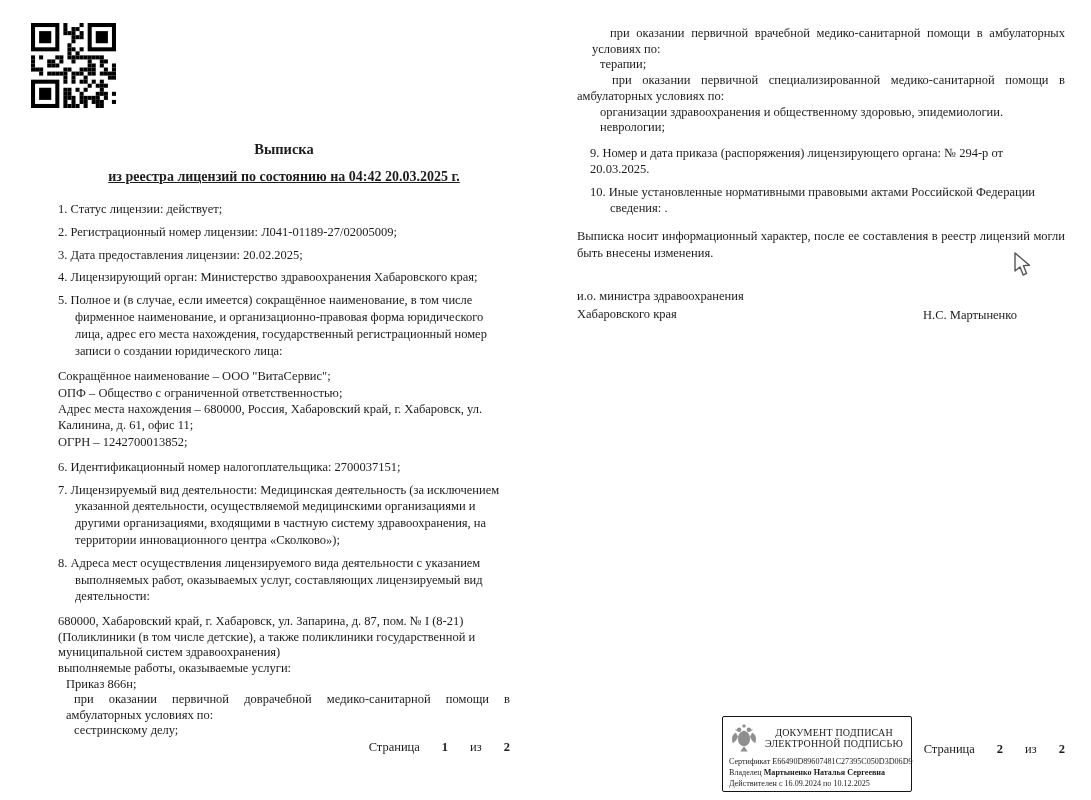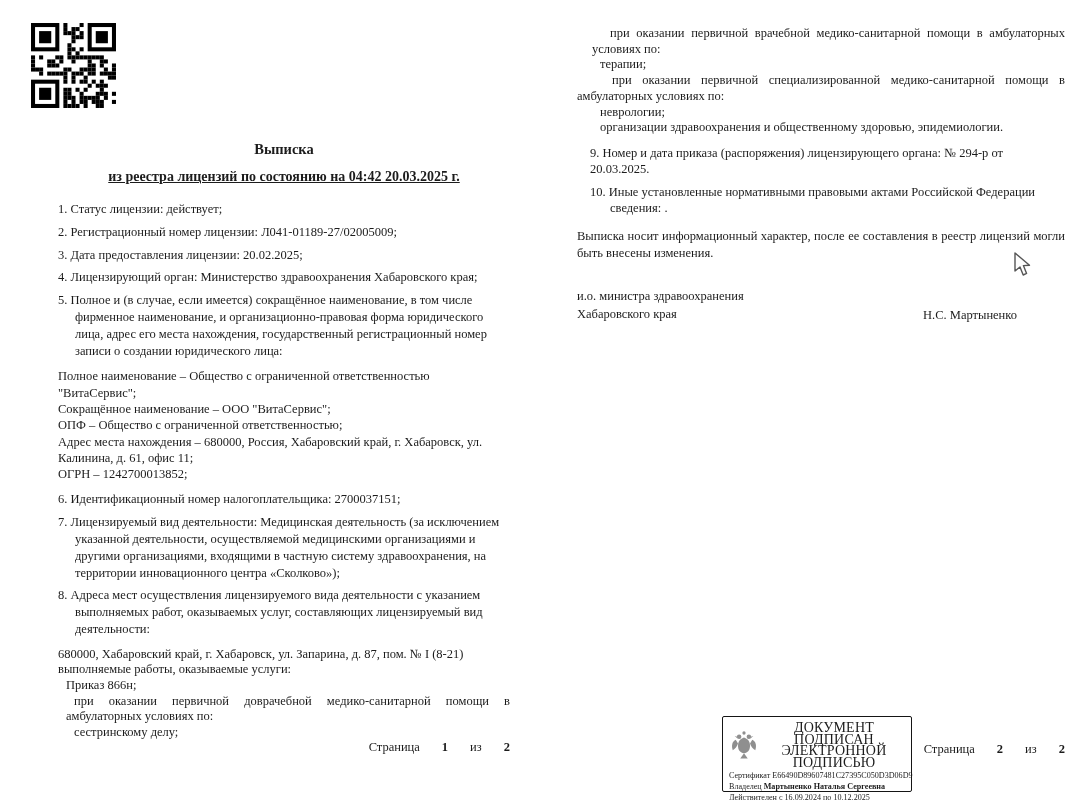--- a/index.html
+++ b/index.html
@@ -44,21 +44,21 @@
   .sig-pos{line-height:17.5px;}
   .sig-name{padding-right:48px;white-space:nowrap;}
 
   
   .stamp{
     position:absolute;left:722px;top:716px;width:190px;height:76px;
     border:1.5px solid #151515;border-radius:2px;background:#fff;box-sizing:border-box;
   }
   .stamp-top{display:flex;align-items:center;padding:5px 6px 2px;}
   .eagle{width:30px;height:32px;flex:0 0 30px;margin-right:4px;}
-  .stamp-title{flex:1;text-align:center;font-size:14px;line-height:11.5px;letter-spacing:.2px;}
+  .stamp-title{flex:1;text-align:center;font-size:10px;line-height:11.5px;letter-spacing:.2px;}
   .stamp-rows{padding:1px 6px 4px;font-size:8.1px;line-height:10.8px;white-space:nowrap;}
   .stamp-rows b{font-weight:bold;}
 
   
   .pg-footer{position:absolute;display:flex;gap:22px;justify-content:flex-end;font-size:12.5px;}
   #footer1{left:58px;top:740px;width:452px;}
   #footer2{left:577px;top:742px;width:488px;}
   .pg-footer .num{font-weight:bold;}
 
   
@@ -209,55 +209,55 @@
   <p class="doc-subtitle">из реестра лицензий по состоянию на 04:42 20.03.2025 г.</p>
 
   <div class="items-list">
     <p class="item">1. Статус лицензии: действует;</p>
     <p class="item">2. Регистрационный номер лицензии: Л041-01189-27/02005009;</p>
     <p class="item">3. Дата предоставления лицензии: 20.02.2025;</p>
     <p class="item">4. Лицензирующий орган: Министерство здравоохранения Хабаровского края;</p>
     <p class="item">5. Полное и (в случае, если имеется) сокращённое наименование, в том числе фирменное наименование, и организационно-правовая форма юридического лица, адрес его места нахождения, государственный регистрационный номер записи о создании юридического лица:</p>
 
     <div class="org-block">
-      <p>Полное наименование – Общество с ограниченной ответственностью "ВитаСервис";</p>
       <p>Сокращённое наименование – ООО "ВитаСервис";</p>
       <p>ОПФ – Общество с ограниченной ответственностью;</p>
       <p>Адрес места нахождения – 680000, Россия, Хабаровский край, г. Хабаровск, ул. Калинина, д. 61, офис 11;</p>
       <p>ОГРН – 1242700013852;</p>
     </div>
 
     <p class="item mt9">6. Идентификационный номер налогоплательщика: 2700037151;</p>
     <p class="item">7. Лицензируемый вид деятельности: Медицинская деятельность (за исключением указанной деятельности, осуществляемой медицинскими организациями и другими организациями, входящими в частную систему здравоохранения, на территории инновационного центра «Сколково»);</p>
     <p class="item">8. Адреса мест осуществления лицензируемого вида деятельности с указанием выполняемых работ, оказываемых услуг, составляющих лицензируемый вид деятельности:</p>
 
     <div class="works-block">
       <p>680000, Хабаровский край, г. Хабаровск, ул. Запарина, д. 87, пом. № I (8-21)</p>
+      <p>(Поликлиники (в том числе детские), а также поликлиники государственной и муниципальной систем здравоохранения)</p>
       <p>выполняемые работы, оказываемые услуги:</p>
       <p class="ind8">Приказ 866н;</p>
       <p class="pre-med">при оказании первичной доврачебной медико-санитарной помощи в амбулаторных условиях по:</p>
       <p class="ind16">сестринскому делу;</p>
     </div>
   </div>
 </div>
 
 <div class="pg-footer" id="footer1">
   <span>Страница</span>
   <span class="num">1</span>
   <span>из</span>
   <span class="num">2</span>
 </div>
 
 <div class="page" id="page2">
   <div class="cont-block">
     <p class="cont-medical">при оказании первичной врачебной медико-санитарной помощи в амбулаторных условиях по:</p>
     <p class="cont-item">терапии;</p>
     <p class="cont-specialized">при оказании первичной специализированной медико-санитарной помощи в амбулаторных условиях по:</p>
+    <p class="cont-item">организации здравоохранения и общественному здоровью, эпидемиологии.</p>
     <p class="cont-item">неврологии;</p>
-    <p class="cont-item">организации здравоохранения и общественному здоровью, эпидемиологии.</p>
   </div>
 
   <p class="item9">9. Номер и дата приказа (распоряжения) лицензирующего органа: № 294-р от 20.03.2025.</p>
   <p class="item10">10. Иные установленные нормативными правовыми актами Российской Федерации сведения: .</p>
 
   <p class="disclaimer">Выписка носит информационный характер, после ее составления в реестр лицензий могли быть внесены изменения.</p>
 
   <div class="signature">
     <div class="sig-pos">
       <div>и.о. министра здравоохранения</div>

